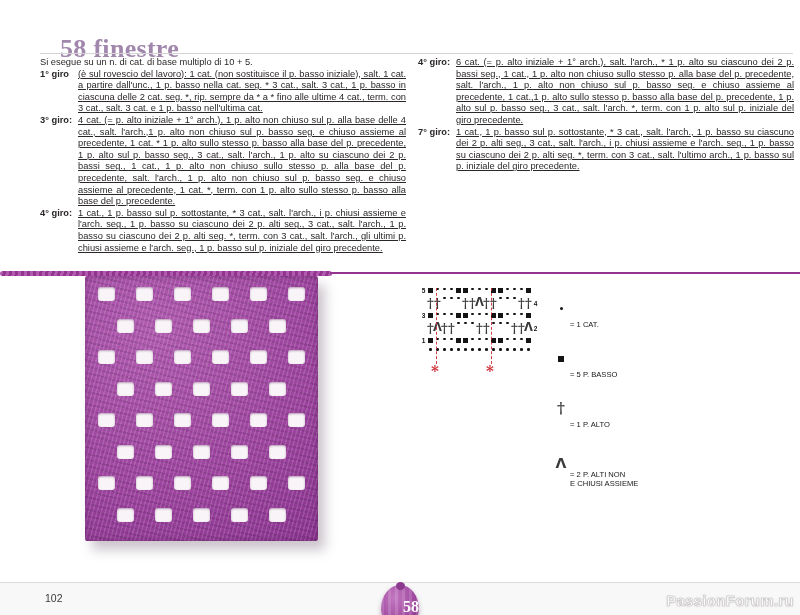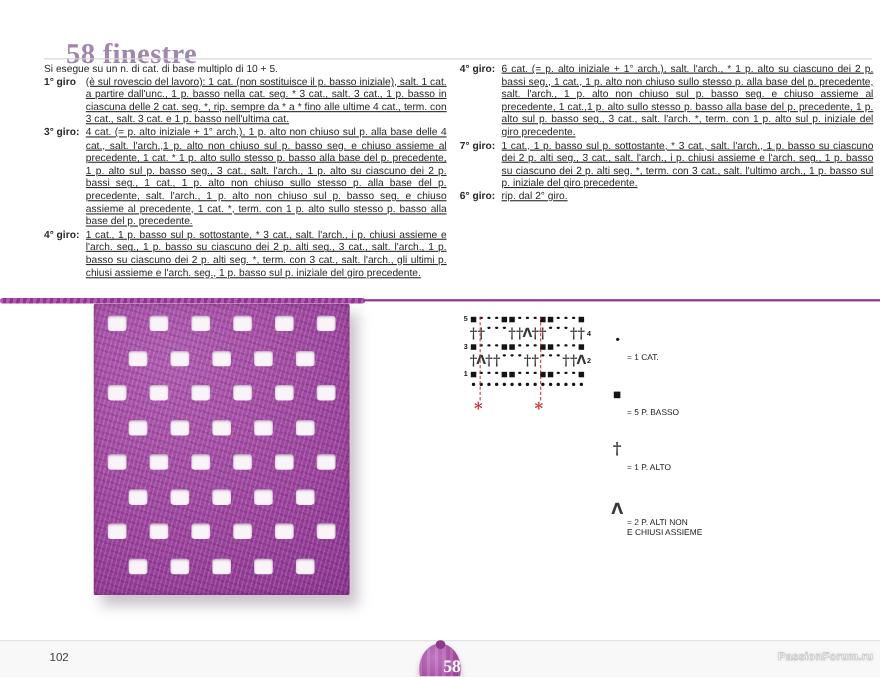--- a/index.html
+++ b/index.html
@@ -60,21 +60,21 @@
   .footer-line{position:absolute;left:0;top:582px;width:800px;height:1px;background:#dcdcdc;}
   .ball{position:absolute;left:381px;top:585px;width:38px;height:44px;
         border-radius:50% 50% 50% 50% / 54% 54% 46% 46%;
         background:
           repeating-linear-gradient(90deg,rgba(255,255,255,.14) 0 3px,rgba(255,255,255,0) 3px 7px),
           radial-gradient(ellipse at 35% 28%,#c277c0,#a14ba1 55%,#7e2f82);
         box-shadow:0 3px 5px rgba(90,40,90,.35);display:flex;align-items:center;justify-content:flex-end;}
   .ball::before{content:"";position:absolute;top:-3px;left:15px;width:9px;height:8px;border-radius:50%;background:#8c3a8e;}
   .ball span{font-family:"Liberation Serif",serif;font-weight:bold;font-size:16px;color:#fdfafd;}
   .pagenum{position:absolute;left:45px;top:592px;font-size:10.5px;color:#3a3a3a;}
-  .watermark{position:absolute;right:6px;top:592px;font-size:10px;font-weight:bold;color:#fbfbfb;
+  .watermark{position:absolute;right:6px;top:592px;font-size:15px;font-weight:bold;color:#fbfbfb;
         -webkit-text-stroke:.6px #c8c4c6;text-shadow:0 0 2px rgba(160,150,155,.55);letter-spacing:.3px;}
 </style>
 </head>
 <body>
 
 <div class="page">
 
   <h1 class="title">58 finestre</h1>
   <div class="title-rule"></div>
 
@@ -95,24 +95,20 @@
   </div>
 
   <div class="col col-right">
     <div class="round">
       <span class="rlabel">4° giro:</span>
       <span class="rtext">6 cat. (= p. alto iniziale + 1° arch.), salt. l'arch., * 1 p. alto su ciascuno dei 2 p. bassi seg., 1 cat., 1 p. alto non chiuso sullo stesso p. alla base del p. precedente, salt. l'arch., 1 p. alto non chiuso sul p. basso seg. e chiuso assieme al precedente, 1 cat.,1 p. alto sullo stesso p. basso alla base del p. precedente, 1 p. alto sul p. basso seg., 3 cat., salt. l'arch. *, term. con 1 p. alto sul p. iniziale del giro precedente.</span>
     </div>
     <div class="round">
       <span class="rlabel">7° giro:</span>
       <span class="rtext">1 cat., 1 p. basso sul p. sottostante, * 3 cat., salt. l'arch., 1 p. basso su ciascuno dei 2 p. alti seg., 3 cat., salt. l'arch., i p. chiusi assieme e l'arch. seg., 1 p. basso su ciascuno dei 2 p. alti seg. *, term. con 3 cat., salt. l'ultimo arch., 1 p. basso sul p. iniziale del giro precedente.</span>
-    </div>
-    <div class="round">
-      <span class="rlabel">6° giro:</span>
-      <span class="rtext">rip. dal 2° giro.</span>
     </div>
   </div>
 
   <div class="cord">
     <div class="thick"></div>
     <div class="thin"></div>
   </div>
 
   <div class="swatch">
     <div>

